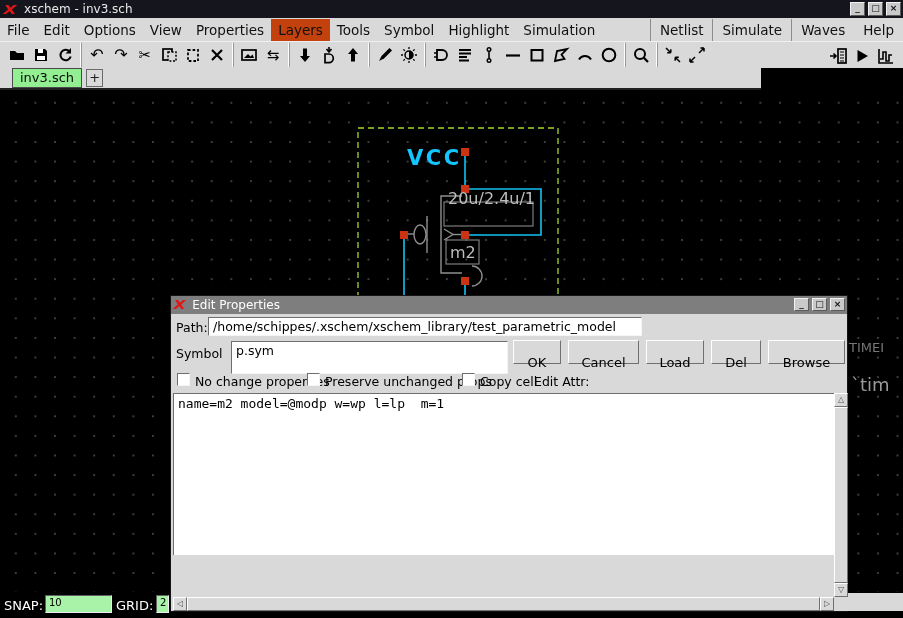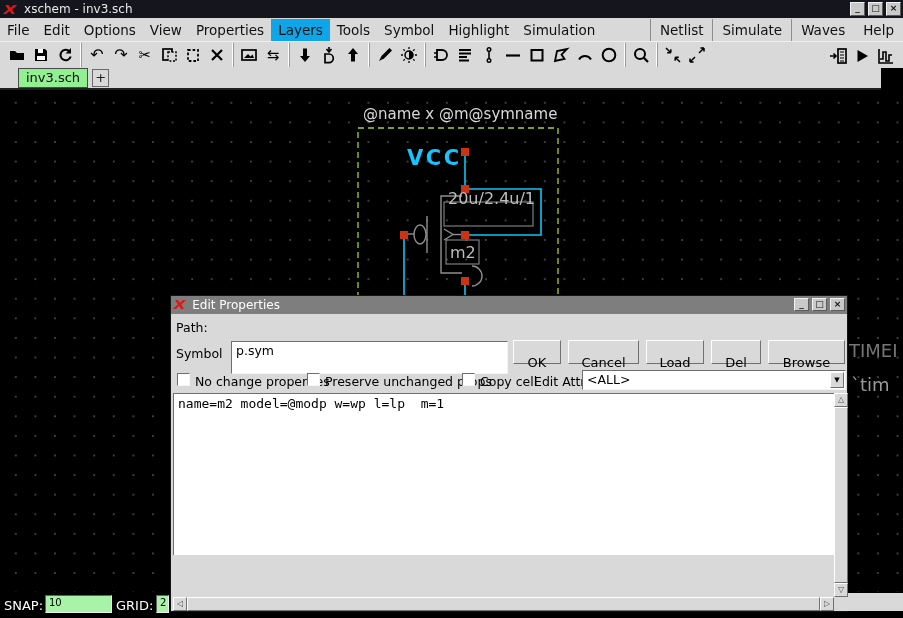--- a/index.html
+++ b/index.html
@@ -38,23 +38,23 @@
     background:#d9d9d9; display:flex; align-items:center; padding-left:2px;
     border-top:1px solid #efefef;
   }
   .tgroup { display:flex; align-items:center; padding:0 3px; height:24px; }
   .tgroup + .tgroup { border-left:1px solid #979797; box-shadow:-1px 0 0 #fff; margin-left:1px; }
   .tbtn { width:24px; height:23px; display:flex; align-items:center; justify-content:center; }
   .tbtn svg { display:block; }
   .tgroup-right { position:absolute; right:5px; top:2px; display:flex; }
   
   .tabbar {
-    position:absolute; left:0; top:68px; width:881px; height:22px;
+    position:absolute; left:0; top:68px; width:761px; height:22px;
     background:#d9d9d9; border-bottom:2px solid #1f1f1f;
-    display:flex; align-items:center; padding-left:18px; gap:4px;
+    display:flex; align-items:center; padding-left:12px; gap:4px;
   }
   .tab-active {
     background:#92ef92; border:1px solid #4a4a4a; font-size:13px; color:#0a0a0a;
     padding:1px 7px 2px 7px;
   }
   .tab-new {
     background:#d9d9d9; border:1px solid #6a6a6a; font-size:13px; color:#222;
     width:17px; text-align:center; padding:0 0 1px 0;
   }
   
@@ -63,21 +63,21 @@
     background-image:radial-gradient(circle, #3d3d3d 1px, transparent 1.4px);
     background-size:19.6px 19.6px; background-position:6px 3px;
     overflow:hidden; z-index:1;
   }
   .canvas svg.schem { position:absolute; left:0; top:0; }
   .ctext { position:absolute; white-space:nowrap; }
   .t-symname { left:363px; top:15px; font-size:15px; color:#d8d8d8; }
   .t-vcc { left:407px; top:56px; font-size:21px; font-weight:bold; letter-spacing:2.5px; color:#14c6ff; }
   .t-wl { left:448px; top:99px; font-size:16px; color:#bdbdbd; }
   .t-m2 { left:450px; top:153px; font-size:16px; color:#bdbdbd; }
-  .t-frag1 { left:849px; top:250px; font-size:18px; color:#767676; }
+  .t-frag1 { left:849px; top:250px; font-size:13px; color:#767676; }
   .t-frag2 { left:851px; top:284px; font-size:18px; color:#9a9a9a; }
   
   .statusbar { position:absolute; left:0; top:592px; width:903px; height:26px; background:#000; z-index:2; }
   .sb-label { position:absolute; color:#fff; font-size:13px; top:6px; }
   .sb-entry {
     position:absolute; top:3px; height:18px; background:#a9f3a9; color:#000;
     font-size:10px; padding:1px 3px; overflow:hidden; white-space:nowrap;
     border-top:1px solid #5f5f5f; border-left:1px solid #5f5f5f;
     border-bottom:1px solid #efefef; border-right:1px solid #efefef;
   }
@@ -160,21 +160,21 @@
         <span class="winbtn">×</span>
       </span>
   </div>
 
   <div class="menubar" id="menubar">
       <span class="menu-item">File</span>
       <span class="menu-item">Edit</span>
       <span class="menu-item">Options</span>
       <span class="menu-item">View</span>
       <span class="menu-item">Properties</span>
-      <span class="menu-item hl" style="background: #0ea5e9;">Layers</span>
+      <span class="menu-item hl" style="background: #c2410c;">Layers</span>
       <span class="menu-item">Tools</span>
       <span class="menu-item">Symbol</span>
       <span class="menu-item">Highlight</span>
       <span class="menu-item">Simulation</span>
       <span class="menu-right">
         <span class="menu-item sep">Netlist</span>
         <span class="menu-item sep">Simulate</span>
         <span class="menu-item sep">Waves</span>
         <span class="menu-item">Help</span>
       </span>
@@ -400,21 +400,20 @@
       </g>
 
       <g fill="#cc3312">
         <rect x="461" y="58" width="8" height="8"></rect>
         <rect x="461" y="95" width="8" height="8"></rect>
         <rect x="400" y="141" width="8" height="8"></rect>
         <rect x="461" y="141" width="8" height="8"></rect>
         <rect x="461" y="187" width="8" height="8"></rect>
       </g>
     </svg>
-    <span class="ctext t-symname">@name x @m@symname</span>
     <span class="ctext t-vcc">VCC</span>
     <span class="ctext t-wl">20u/2.4u/1</span>
     <span class="ctext t-m2">m2</span>
     <span class="ctext t-frag1">TIMEI</span>
     <span class="ctext t-frag2">`tim</span>
   </div>
 
   <div class="statusbar">
     <span class="sb-label" style="left:4px">SNAP:</span>
     <span class="sb-entry" style="left: 45px; width: 67px; background: rgb(169, 243, 169);">10</span>
@@ -428,20 +427,21 @@
       <span class="x-logo">X</span>
       <span>Edit Properties</span>
       <span class="dlg-btns" id="dlg-winbtns">
           <span class="dlg-btn">_</span>
           <span class="dlg-btn">□</span>
           <span class="dlg-btn">×</span>
         </span>
     </div>
 
     <span class="dlg-label" style="left:5px; top:24px">Path:</span>
+    <span class="entry sunken" style="left:37px; top:21px; width:434px; height:19px">/home/schippes/.xschem/xschem_library/test_parametric_model</span>
 
     <span class="dlg-label" style="left:5px; top:50px">Symbol</span>
     <span class="entry sunken" style="left:60px; top:45px; width:277px; height:33px">p.sym</span>
 
     <div class="btnrow" id="dlg-buttons">
         <span class="pbtn" style="width: 48px;">OK</span>
         <span class="pbtn" style="width: 71px;">Cancel</span>
         <span class="pbtn" style="width: 58px;">Load</span>
         <span class="pbtn" style="width: 50px;">Del</span>
         <span class="pbtn" style="width: 77px;">Browse</span>
@@ -450,24 +450,20 @@
     <div id="dlg-checks">
         <span class="checkbox" style="left: 6px; top: 77px;"></span>
         <span class="dlg-label" style="left: 24px; top: 78px;">No change properties</span>
         <span class="checkbox" style="left: 136px; top: 77px;"></span>
         <span class="dlg-label" style="left: 154px; top: 78px;">Preserve unchanged props</span>
         <span class="checkbox" style="left: 291px; top: 77px;"></span>
         <span class="dlg-label" style="left: 309px; top: 78px;">Copy cell</span>
       </div>
 
     <span class="dlg-label" style="left:363px; top:78px">Edit Attr:</span>
-    <span class="combo sunken">
-      <span>&lt;ALL&gt;</span>
-      <span class="combo-arrow">▼</span>
-    </span>
 
     <div class="dlg-text">name=m2 model=@modp w=wp l=lp  m=1</div>
 
     <div class="vscroll">
       <span class="scr-btn" style="left:0; top:0">△</span>
       <span class="scr-thumb" style="left:0; top:14px; width:14px; height:176px"></span>
       <span class="scr-btn" style="left:0; bottom:0">▽</span>
     </div>
     <div class="hscroll">
       <span class="scr-btn" style="left:0; top:0">◁</span>

